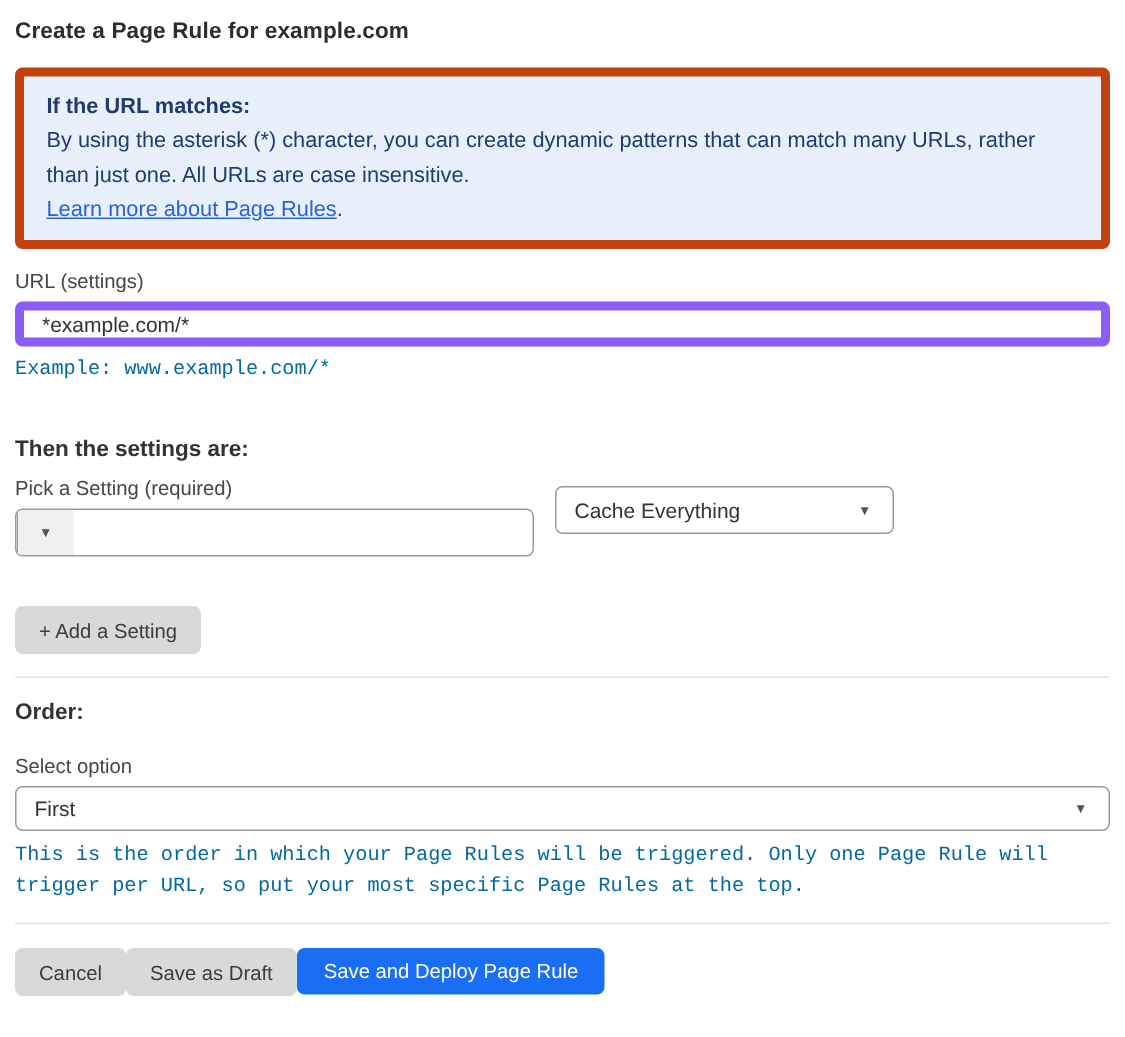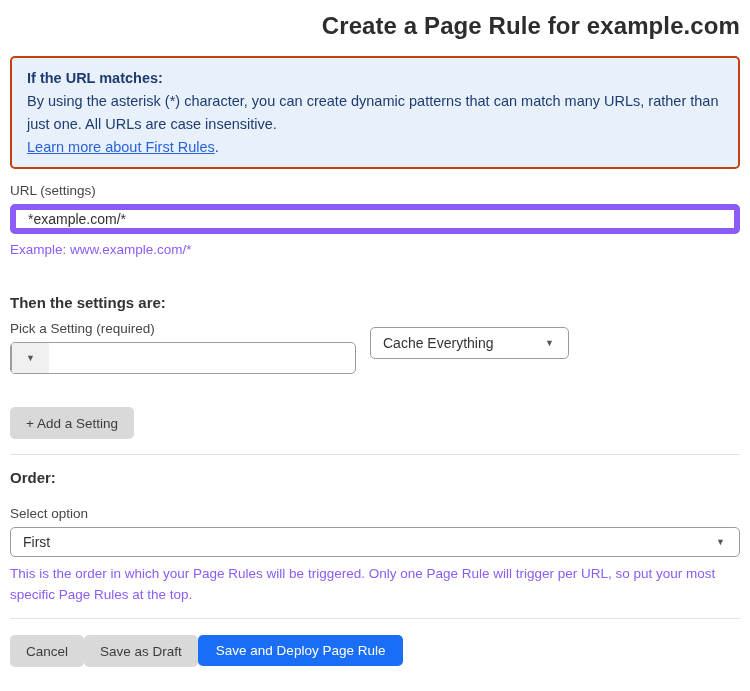--- a/index.html
+++ b/index.html
@@ -4,30 +4,29 @@
 <style>
   * { box-sizing: border-box; margin: 0; padding: 0; }
   html, body { width: 750px; height: 691px; }
   body {
     background: #ffffff;
     font-family: "Liberation Sans", sans-serif;
     color: #333;
     padding: 10px 10px 0 10px;
   }
   .page-title {
-    font-size: 24px;
+    font-size: 15px;
     font-weight: bold;
     color: #2d2d2d;
     margin: 2px 0 16px 0;
     letter-spacing: 0.1px;
-    text-align: right;
   }
   .info-box {
     background: #e8f1fb;
-    border: 2px solid #c2410c;
+    border: 6px solid #c2410c;
     border-radius: 5px;
     padding: 9px 15px 8px 15px;
     color: #1e3c70;
     font-size: 14.5px;
     line-height: 23px;
   }
   .info-box .info-heading { font-weight: bold; }
   .info-box .info-body { max-width: 700px; }
   .info-box a.info-link {
     color: #2a62d9;
@@ -47,23 +46,24 @@
     border: 6px solid #8b5cf6;
     border-radius: 5px;
     padding: 0 12px;
     font-family: "Liberation Sans", sans-serif;
     font-size: 14px;
     color: #333;
     background: #fff;
   }
   .helper-text {
     font-size: 13.5px;
-    color: #8b5cf6;
+    color: #0369a1;
     margin-top: 5px;
     line-height: 21px;
+    font-family: Liberation Mono, monospace;
   }
   .section-heading {
     font-size: 15px;
     font-weight: bold;
     color: #333;
     margin-top: 34px;
   }
   .settings-row {
     display: flex;
     gap: 14px;
@@ -90,21 +90,21 @@
     background: #f0f0f0;
     border-left: 1px solid #9b9b9b;
     display: flex;
     align-items: center;
     justify-content: center;
   }
   .dd-caret { font-size: 9px; color: #555; line-height: 1; }
   .dropdown.inline-caret { justify-content: space-between; }
   .dropdown.inline-caret .dd-caret { padding-right: 14px; }
   .dd-setting { width: 346px; }
-  .dd-cache { width: 199px; }
+  .dd-cache { width: 226px; }
   .dd-order { width: 100%; height: 30px; margin-top: 6px; }
   .btn {
     display: inline-flex;
     align-items: center;
     justify-content: center;
     height: 31px;
     border: none;
     border-radius: 5px;
     font-family: "Liberation Sans", sans-serif;
     font-size: 13.5px;
@@ -131,21 +131,21 @@
 </head>
 <body>
 
 
 
 <h1 class="page-title">Create a Page Rule for example.com</h1>
 
 <div class="info-box">
   <div class="info-heading">If the URL matches:</div>
   <div class="info-body">By using the asterisk (*) character, you can create dynamic patterns that can match many URLs, rather than just one. All URLs are case insensitive.</div>
-  <div><a class="info-link">Learn more about First Rules</a><span>.</span></div>
+  <div><a class="info-link">Learn more about Page Rules</a><span>.</span></div>
 </div>
 
 <div class="field-label">URL (settings)</div>
 <input class="text-input" type="text" value="*example.com/*" style="">
 <div class="helper-text">Example: www.example.com/*</div>
 
 <div class="section-heading">Then the settings are:</div>
 
 <div class="settings-row">
   <div class="settings-field">

